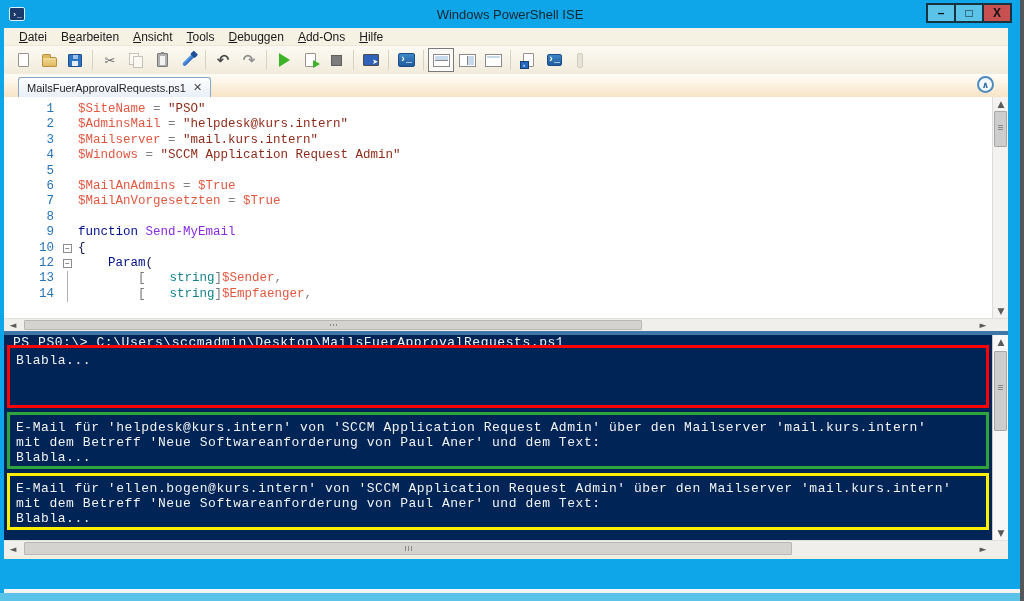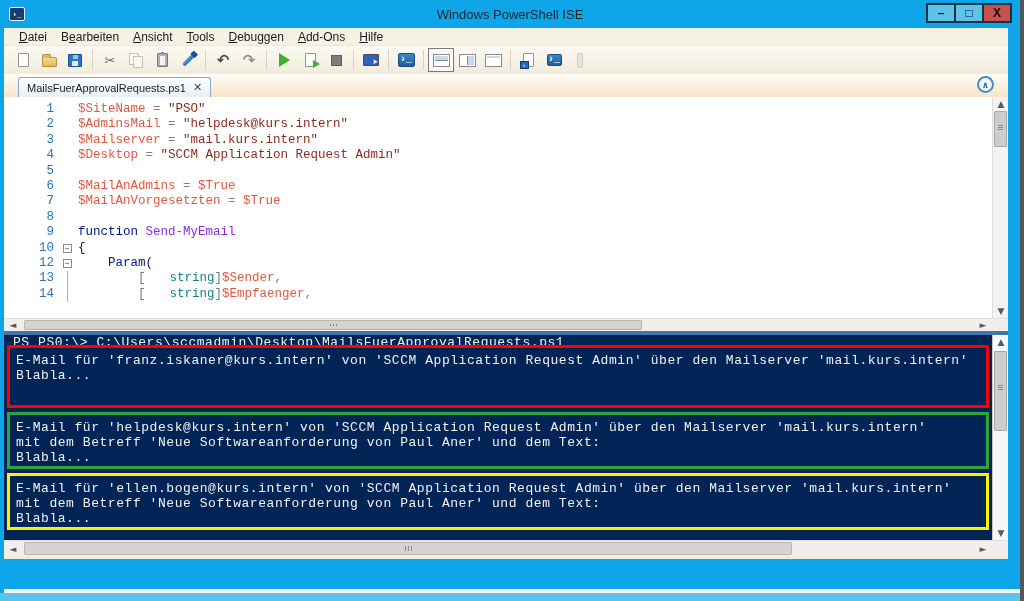--- a/index.html
+++ b/index.html
@@ -206,21 +206,21 @@
       <span class="x">✕</span>
     </span>
     <span class="collapse-btn">∧</span>
   </div>
 
   <div class="editor">
     <div class="code" id="code-rows">
         <div class="crow"><span class="ln">1</span><span class="foldc"></span><span class="seg-var">$SiteName</span><span class="seg-op"> = </span><span class="seg-str">"PSO"</span></div>
         <div class="crow"><span class="ln">2</span><span class="foldc"></span><span class="seg-var">$AdminsMail</span><span class="seg-op"> = </span><span class="seg-str">"helpdesk@kurs.intern"</span></div>
         <div class="crow"><span class="ln">3</span><span class="foldc"></span><span class="seg-var">$Mailserver</span><span class="seg-op"> = </span><span class="seg-str">"mail.kurs.intern"</span></div>
-        <div class="crow"><span class="ln">4</span><span class="foldc"></span><span class="seg-var">$Desktop</span><span class="seg-op"> = </span><span class="seg-str">"SCCM Application Request Admin"</span></div>
+        <div class="crow"><span class="ln">4</span><span class="foldc"></span><span class="seg-var">$Windows</span><span class="seg-op"> = </span><span class="seg-str">"SCCM Application Request Admin"</span></div>
         <div class="crow"><span class="ln">5</span><span class="foldc"></span></div>
         <div class="crow"><span class="ln">6</span><span class="foldc"></span><span class="seg-var">$MailAnAdmins</span><span class="seg-op"> = </span><span class="seg-var">$True</span></div>
         <div class="crow"><span class="ln">7</span><span class="foldc"></span><span class="seg-var">$MailAnVorgesetzten</span><span class="seg-op"> = </span><span class="seg-var">$True</span></div>
         <div class="crow"><span class="ln">8</span><span class="foldc"></span></div>
         <div class="crow"><span class="ln">9</span><span class="foldc"></span><span class="seg-kw">function</span><span class="seg-cmdarg"> Send-MyEmail</span></div>
         <div class="crow"><span class="ln">10</span><span class="foldc"><span class="foldbox">−</span></span><span class="seg-brace">{</span></div>
         <div class="crow"><span class="ln">12</span><span class="foldc"><span class="foldbox">−</span></span><span class="seg-kw">    Param</span><span class="seg-brace">(</span></div>
         <div class="crow"><span class="ln">13</span><span class="foldc"><span class="foldline"></span></span><span class="seg-plain">        </span><span class="seg-brk">[</span><span class="seg-type">string</span><span class="seg-brk">]</span><span class="seg-var">$Sender</span><span class="seg-punct">,</span></div>
         <div class="crow"><span class="ln">14</span><span class="foldc"><span class="foldline"></span></span><span class="seg-plain">        </span><span class="seg-brk">[</span><span class="seg-type">string</span><span class="seg-brk">]</span><span class="seg-var">$Empfaenger</span><span class="seg-punct">,</span></div>
       </div>
@@ -236,21 +236,20 @@
     <div class="hthumb" style="left:20px;width:618px;"></div>
     <span class="harrow" style="right:18px;line-height:13px;">►</span>
   </div>
 
   <div class="splitter"></div>
 
   <div class="console">
     <div class="prompt cons-text">PS PS0:\&gt; C:\Users\sccmadmin\Desktop\MailsFuerApprovalRequests.ps1</div>
     <div id="console-blocks">
         <div class="hl-block" style="border-color: rgb(255, 0, 0); height: 63px;">
-          <div class="cons-line cons-text">E-Mail für 'franz.iskaner@kurs.intern' von 'SCCM Application Request Admin' über den Mailserver 'mail.kurs.intern'</div>
           <div class="cons-line cons-text">Blabla...</div>
         </div>
         <div class="hl-block" style="border-color: rgb(47, 163, 60); height: 57px; margin-top: 4px;">
           <div class="cons-line cons-text">E-Mail für 'helpdesk@kurs.intern' von 'SCCM Application Request Admin' über den Mailserver 'mail.kurs.intern'</div>
           <div class="cons-line cons-text">mit dem Betreff 'Neue Softwareanforderung von Paul Aner' und dem Text:</div>
           <div class="cons-line cons-text">Blabla...</div>
         </div>
         <div class="hl-block" style="border-color: rgb(255, 240, 0); height: 57px; margin-top: 4px;">
           <div class="cons-line cons-text">E-Mail für 'ellen.bogen@kurs.intern' von 'SCCM Application Request Admin' über den Mailserver 'mail.kurs.intern'</div>
           <div class="cons-line cons-text">mit dem Betreff 'Neue Softwareanforderung von Paul Aner' und dem Text:</div>

